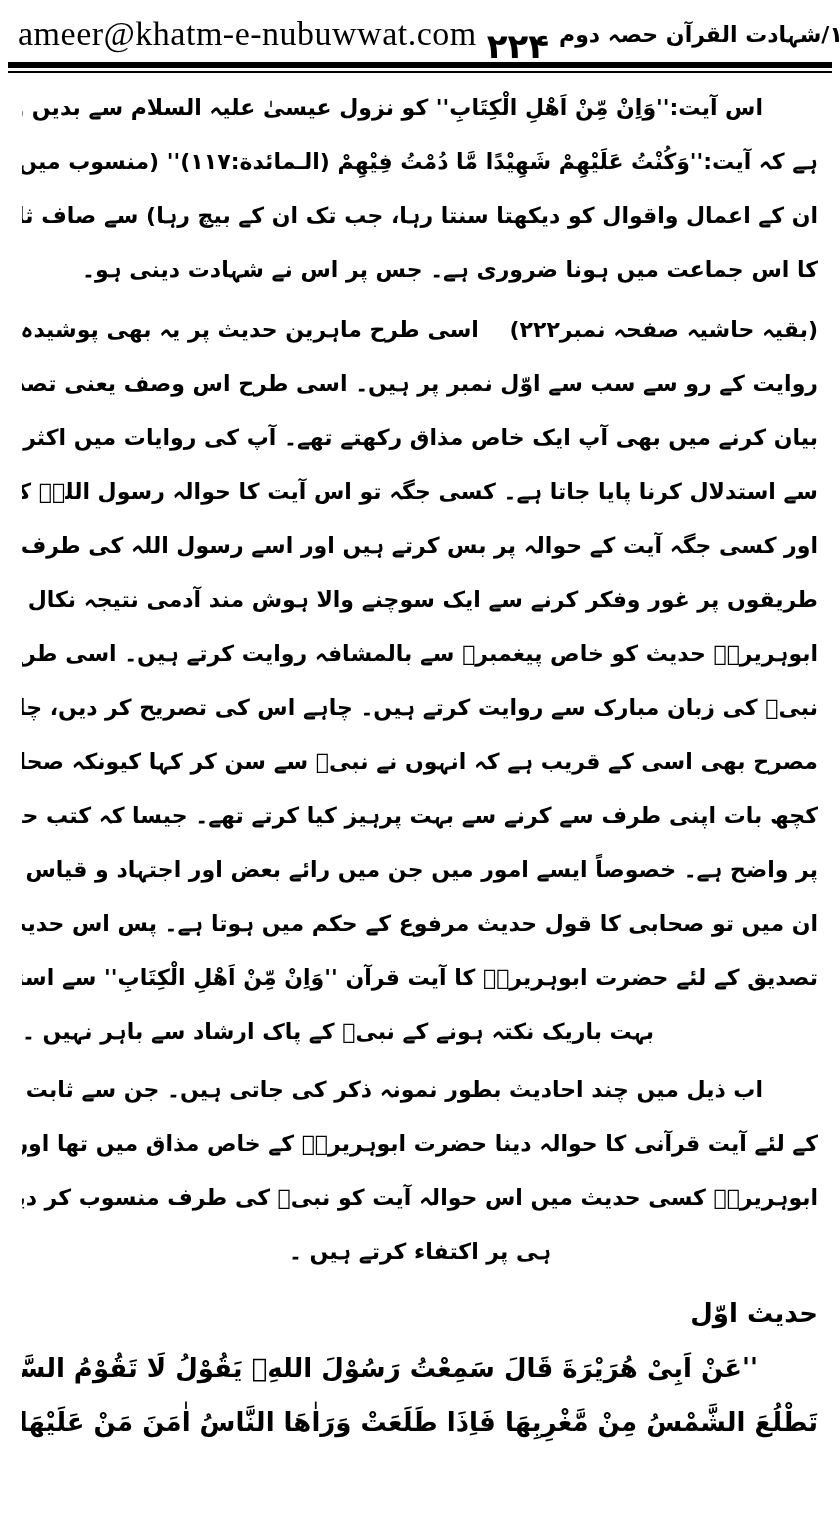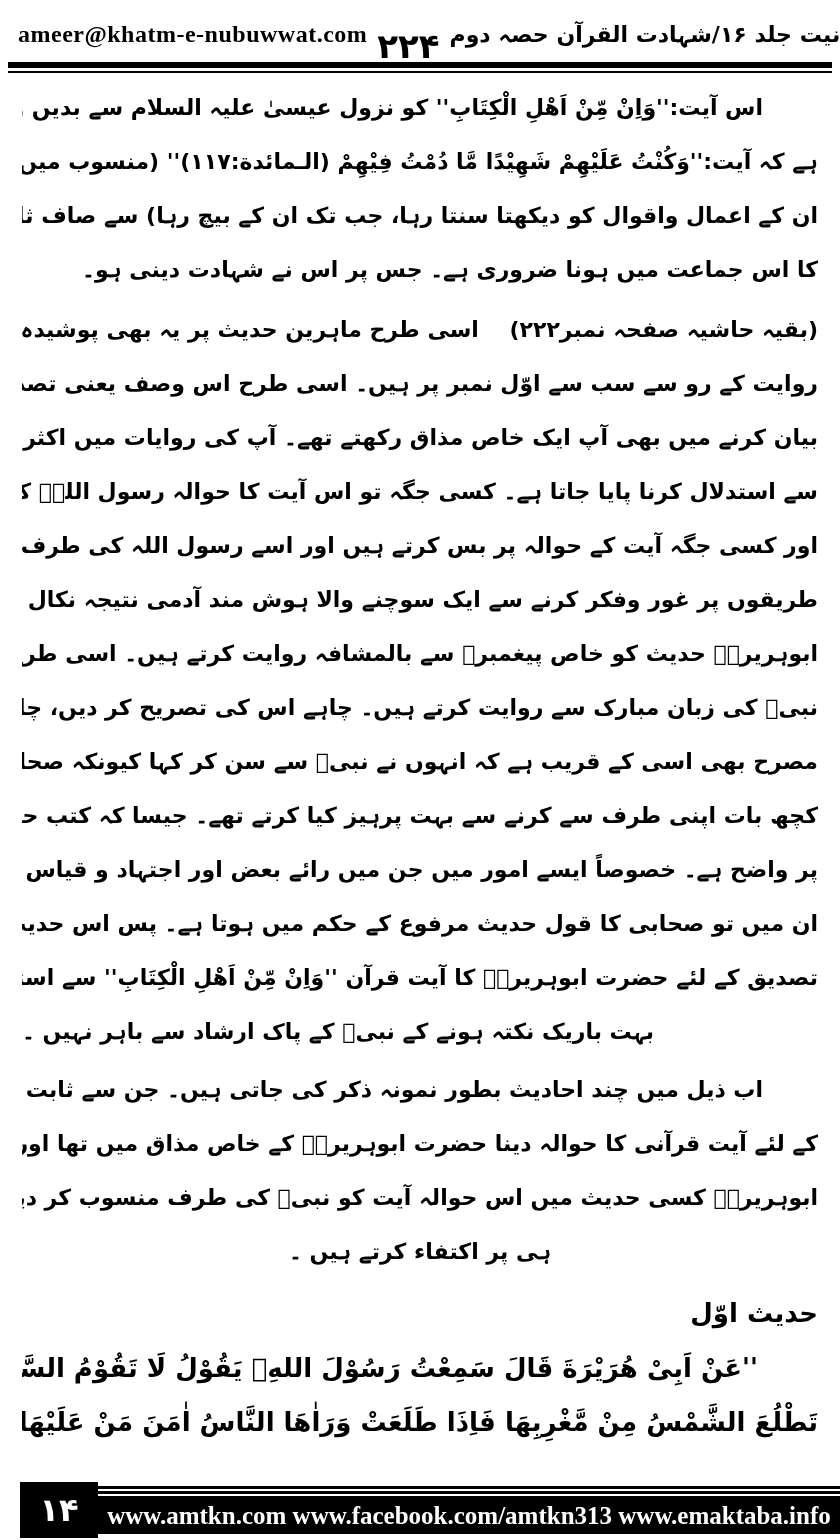--- a/index.html
+++ b/index.html
@@ -8,21 +8,21 @@
     font-family:"DejaVu Sans",sans-serif;color:#000;
   }
   .page{width:840px;height:1540px;position:relative;background:#fff;box-sizing:border-box;}
 
   
   .hdr{
     display:flex;direction:ltr;align-items:center;justify-content:space-between;
     padding:12px 16px 4px 18px;height:44px;box-sizing:content-box;
   }
   .hdr-email{
-    font-family:"Liberation Serif",serif;font-weight:bold;font-size:24px;
+    font-family:"Liberation Serif",serif;font-weight:normal;font-size:34px;
     letter-spacing:.5px;white-space:nowrap;direction:ltr;
   }
   .hdr-pagenum{
     font-family:"DejaVu Sans",sans-serif;font-weight:bold;font-size:34px;
     direction:rtl;padding:0 10px;margin-top:24px;
   }
   .hdr-title{
     font-family:"DejaVu Sans",sans-serif;font-weight:bold;font-size:22px;
     direction:rtl;white-space:nowrap;
   }
@@ -103,22 +103,14 @@
         <div class="line">ابوہریرہؓ کسی حدیث میں اس حوالہ آیت کو نبیؐ کی طرف منسوب کر دیتے ہیں اور کبھی صرف حوالے</div>
         <div class="line al-center">ہی پر اکتفاء کرتے ہیں ۔</div>
         <div class="line heading al-right" style="margin-top: 6px;">حدیث اوّل</div>
         <div class="line arabic" style="padding-right: 60px;">''عَنْ اَبِیْ هُرَیْرَةَ قَالَ سَمِعْتُ رَسُوْلَ اللهِؐ یَقُوْلُ لَا تَقُوْمُ السَّاعَةُ حَتّٰی</div>
         <div class="line arabic flexline">
           <span>تَطْلُعَ الشَّمْسُ مِنْ مَّغْرِبِهَا فَاِذَا طَلَعَتْ وَرَاٰهَا النَّاسُ اٰمَنَ مَنْ عَلَیْهَا</span>
         </div>
       </div>
   </main>
 
-  <footer>
-    <div class="pn-box">۱۴</div>
-    <div class="url-bar">
-      <div class="wline"></div>
-      <div class="wline"></div>
-      <div class="urls">www.amtkn.com www.facebook.com/amtkn313 www.emaktaba.info</div>
-    </div>
-  </footer>
 
 </div>
 
 </body></html>

